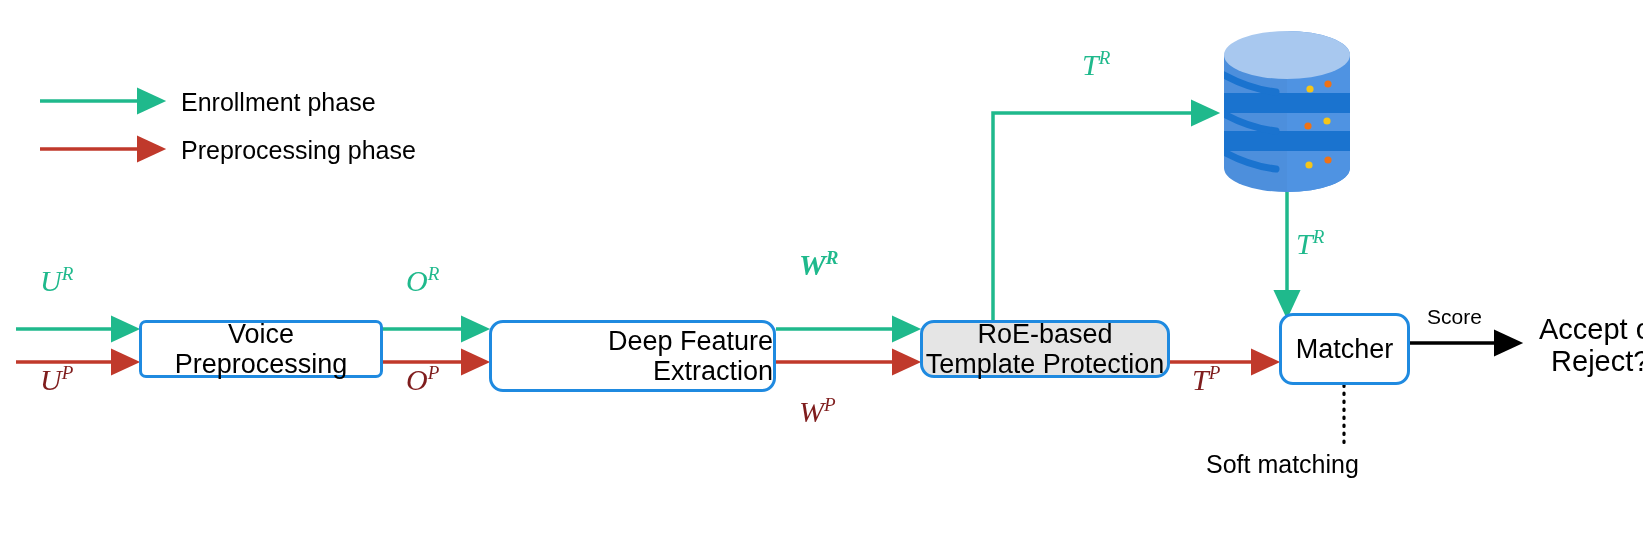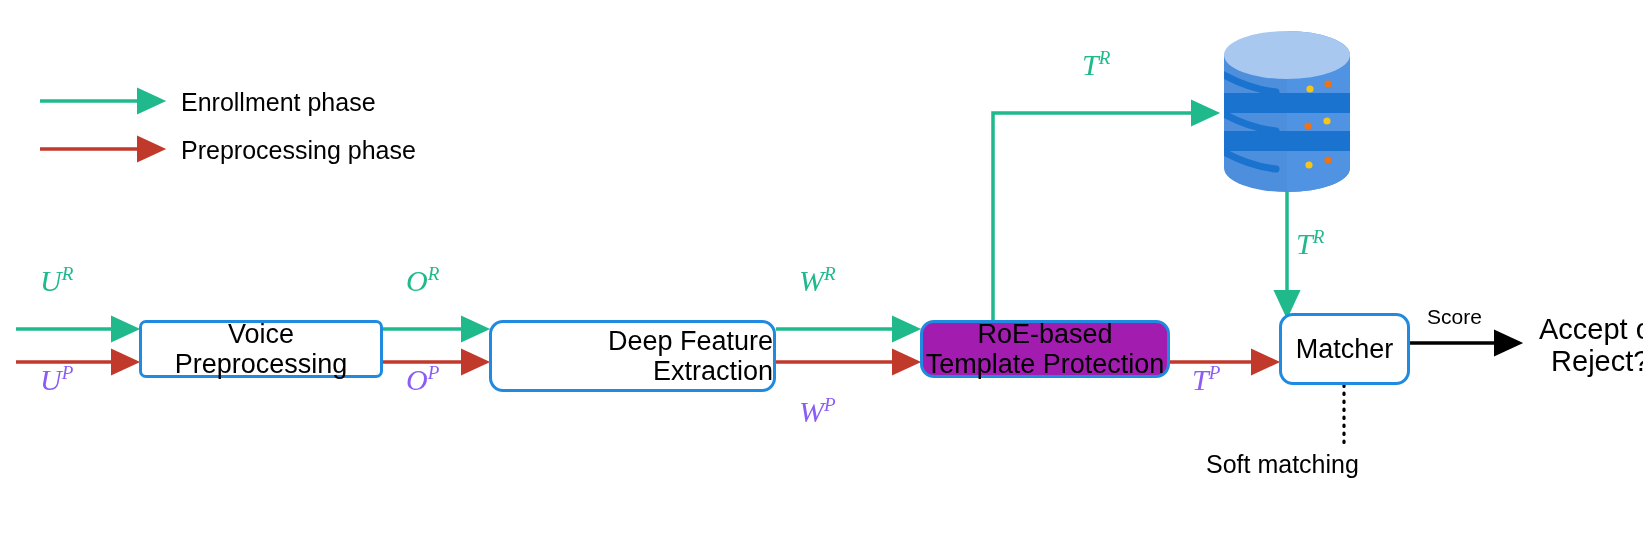--- a/index.html
+++ b/index.html
@@ -5,27 +5,27 @@
   html,body{margin:0;padding:0;background:#ffffff;}
   body{width:1643px;height:551px;position:relative;overflow:hidden;
        font-family:"Liberation Sans",sans-serif;}
   #stage{position:absolute;left:0;top:0;width:1643px;height:551px;}
   svg#canvas{position:absolute;left:0;top:0;width:1643px;height:551px;}
 
   .box{position:absolute;box-sizing:border-box;border:3px solid #1f8ae0;
        border-radius:14px;display:flex;align-items:center;justify-content:center;
        text-align:center;color:#000;font-size:27px;line-height:1.12;}
   .box.white{background:#ffffff;}
-  .box.fill{background:#a21caf;}
+  .box.fill{background:#e5e5e5;}
 
   .lbl{position:absolute;white-space:nowrap;font-family:"Liberation Serif",serif;
        font-style:italic;font-size:30px;}
   .lbl sup{font-size:19px;font-style:italic;vertical-align:super;line-height:0;}
   .green{color:#1fb98c;}
-  .red{color:#8b5cf6;font-family:Liberation Serif, serif;}
+  .red{color:#7f1d1d;font-family:Liberation Serif, serif;}
 
   .plain{position:absolute;white-space:nowrap;color:#000;
          font-family:"Liberation Sans",sans-serif;}
   .legend-text{font-size:25px;}
   .score-text{font-size:21px;}
   .decide{font-size:29px;line-height:1.12;text-align:center;}
   .soft{font-size:25px;}
 </style>
 </head>
 <body>
@@ -116,21 +116,21 @@
     <span>U</span><sup>P</sup>
   </div>
 
   <div class="lbl green" style="left:406px;top:264px;">
     <span>O</span><sup>R</sup>
   </div>
   <div class="lbl red" style="left:406px;top:363px;">
     <span>O</span><sup>P</sup>
   </div>
 
-  <div class="lbl green" style="left:799px;top:264px;">
+  <div class="lbl green" style="left:799px;top:248px;font-weight:bold;">
     <span>W</span><sup>R</sup>
   </div>
   <div class="lbl red" style="left:799px;top:363px;margin-top:32px;">
     <span>W</span><sup>P</sup>
   </div>
 
   <div class="lbl green" style="left:1082px;top:48px;">
     <span>T</span><sup>R</sup>
   </div>
   <div class="lbl green" style="left:1296px;top:227px;">

